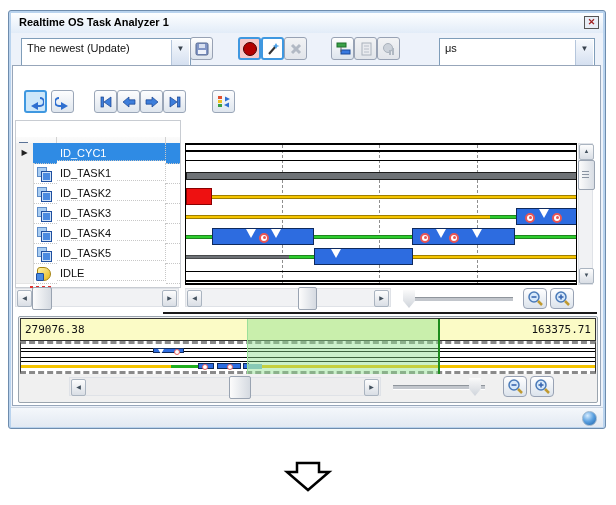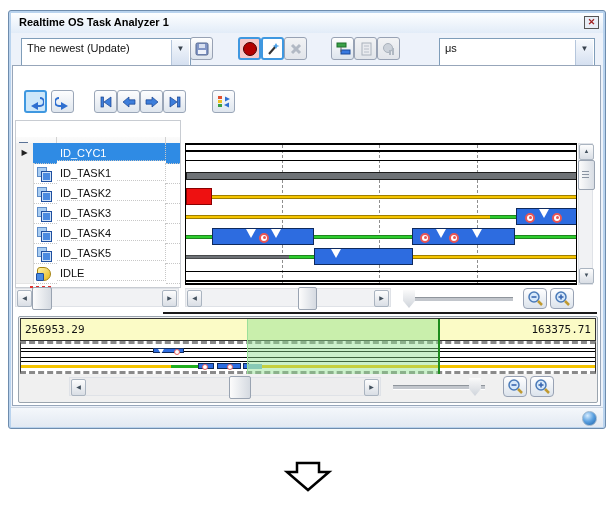--- a/index.html
+++ b/index.html
@@ -394,21 +394,21 @@
             <circle cx="7" cy="7" r="5" fill="#d6e8fa" stroke="#4a7ab8" stroke-width="1.5"></circle>
             <line x1="11" y1="11" x2="15" y2="15" stroke="#c09a30" stroke-width="2.5"></line>
             <line x1="4.5" y1="7" x2="9.5" y2="7" stroke="#3a66b0" stroke-width="1.6"></line>
             <line x1="7" y1="4.5" x2="7" y2="9.5" stroke="#3a66b0" stroke-width="1.6"></line>
           </svg>
     </div>
     <div class="blackline" style="left:150px;top:246px;width:434px;height:2px;"></div>
 
     <div class="obox">
       <div class="ohead">
-        <span class="lv">256953.29</span>
+        <span class="lv">279076.38</span>
         <span class="rv">163375.71</span>
       </div>
       <div class="odash">
         <div class="mini" id="mini">
               <div class="seg" style="left: 0px; width: 574px; top: 3.5px; height: 1.2px; background: rgb(0, 0, 0);"></div>
               <div class="seg" style="left: 0px; width: 574px; top: 7px; height: 1.2px; background: rgb(0, 0, 0);"></div>
               <div class="seg gbar" style="left: 132px; width: 31px; top: 4px; height: 5px; background: rgb(45, 108, 224);"></div>
               <div class="mtri" style="left: 137px; top: 4.5px;"></div>
               <div class="mring" style="left: 152.5px; top: 5px;"></div>
               <div class="seg" style="left: 0px; width: 574px; top: 13px; height: 1.2px; background: rgb(0, 0, 0);"></div>

